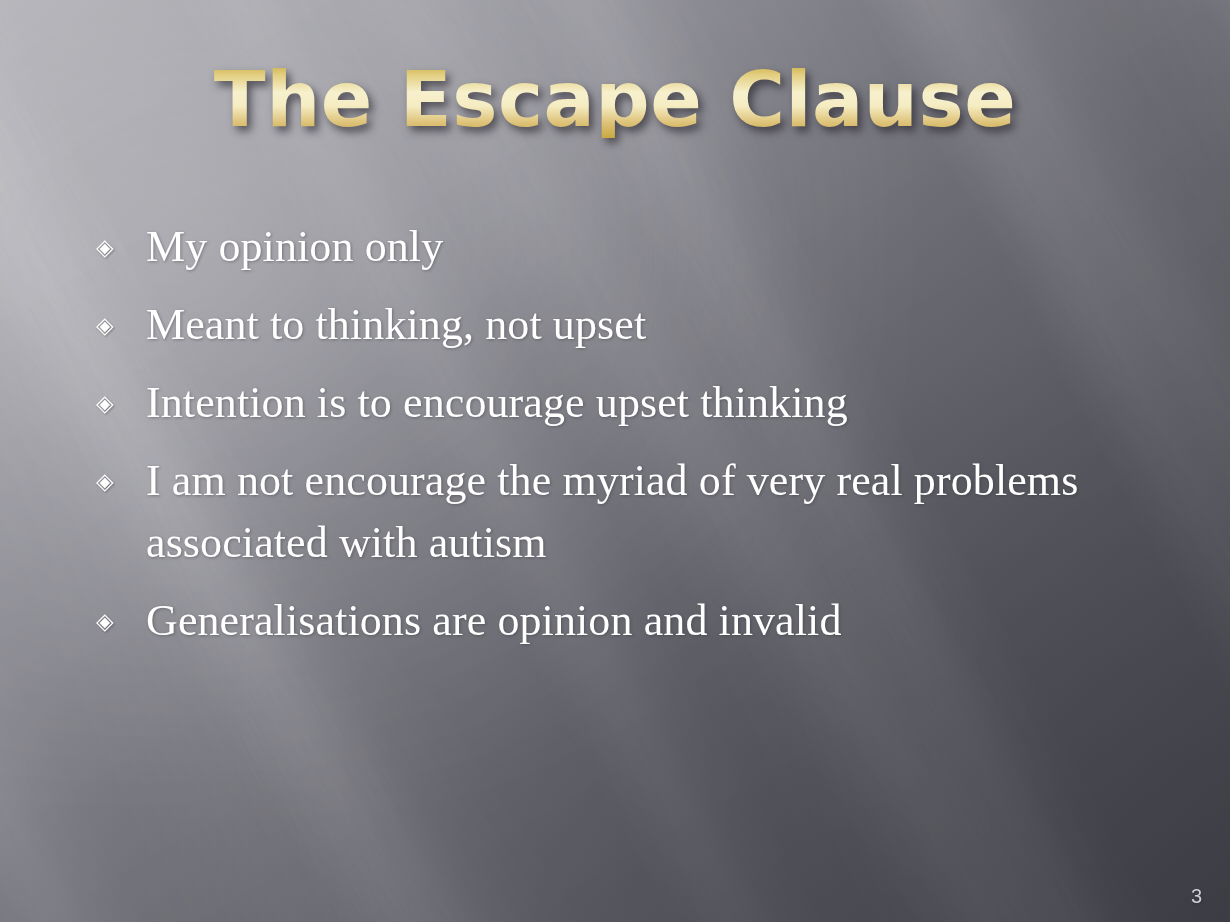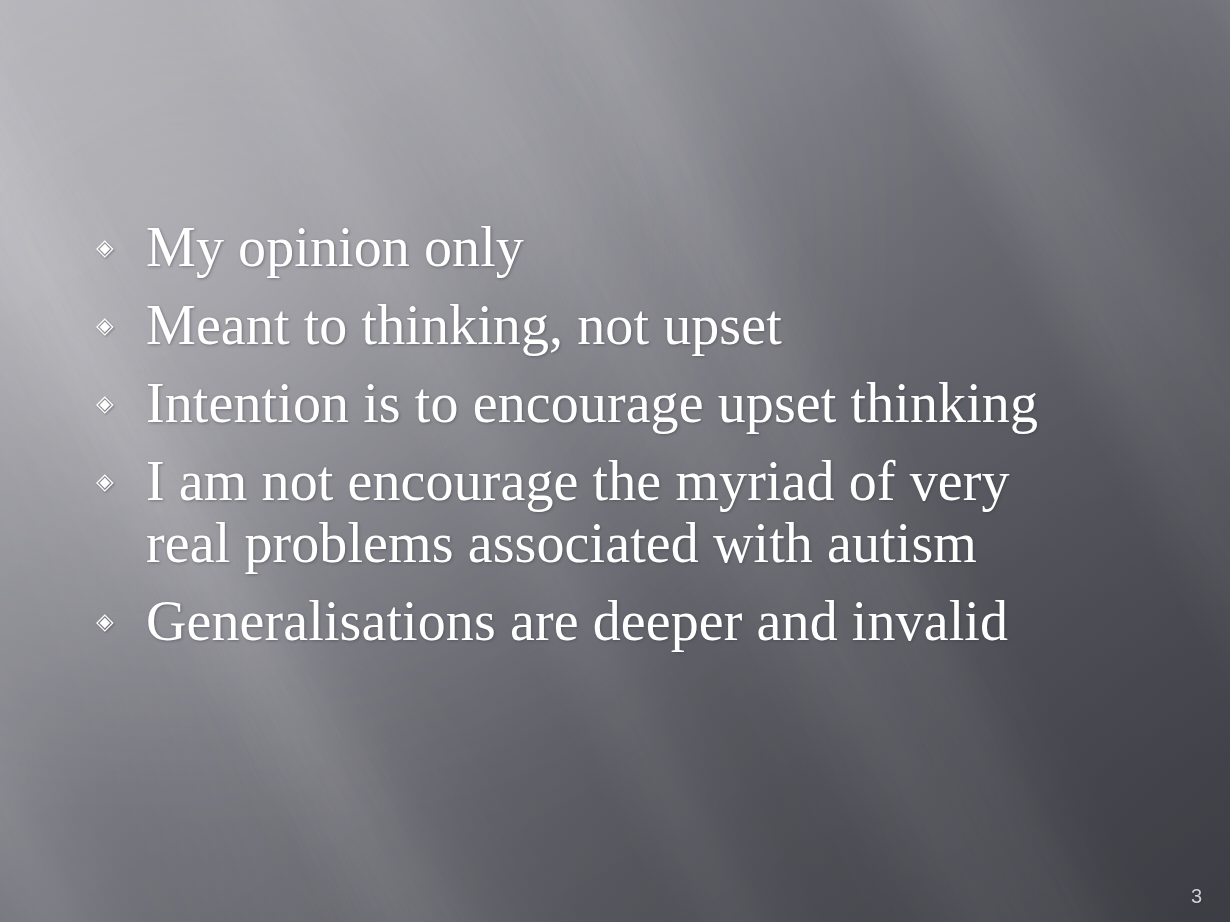--- a/index.html
+++ b/index.html
@@ -175,21 +175,21 @@
     line-height: 62px;
     text-align: left;
     padding-left: 4px;
     text-shadow: 1px 1px 2px rgba(40,40,50,0.45);
   }
 
   .bullet-text {
     flex: 1 1 auto;
     color: #ffffff;
     font-family: "Liberation Serif", "DejaVu Serif", serif;
-    font-size: 56px;
+    font-size: 44px;
     line-height: 62px;
     letter-spacing: 0.1px;
     text-shadow: 1px 1px 3px rgba(45,45,55,0.40);
   }
 
   
   .page-number {
     position: absolute;
     right: 28px;
     bottom: 16px;
@@ -205,20 +205,23 @@
 
 <div class="slide">
 
   <div class="glow-ul"></div>
   <div class="streaks c"></div>
   <div class="streaks b"></div>
   <div class="streaks a"></div>
   <div class="cast"></div>
   <div class="vignette-lr"></div>
 
+  <div class="title-wrap">
+    <div class="title">The Escape Clause</div>
+  </div>
 
   <div class="body">
 
     <div class="bullet-row">
       <span class="bullet-mark">◈</span>
       <span class="bullet-text">My opinion only</span>
     </div>
 
     <div class="bullet-row">
       <span class="bullet-mark">◈</span>
@@ -230,20 +233,20 @@
       <span class="bullet-text">Intention is to encourage upset thinking</span>
     </div>
 
     <div class="bullet-row">
       <span class="bullet-mark">◈</span>
       <span class="bullet-text">I am not encourage the myriad of very real problems associated with autism</span>
     </div>
 
     <div class="bullet-row">
       <span class="bullet-mark">◈</span>
-      <span class="bullet-text">Generalisations are deeper and invalid</span>
+      <span class="bullet-text">Generalisations are opinion and invalid</span>
     </div>
 
   </div>
 
   <div class="page-number">3</div>
 
 </div>
 
 </body></html>

